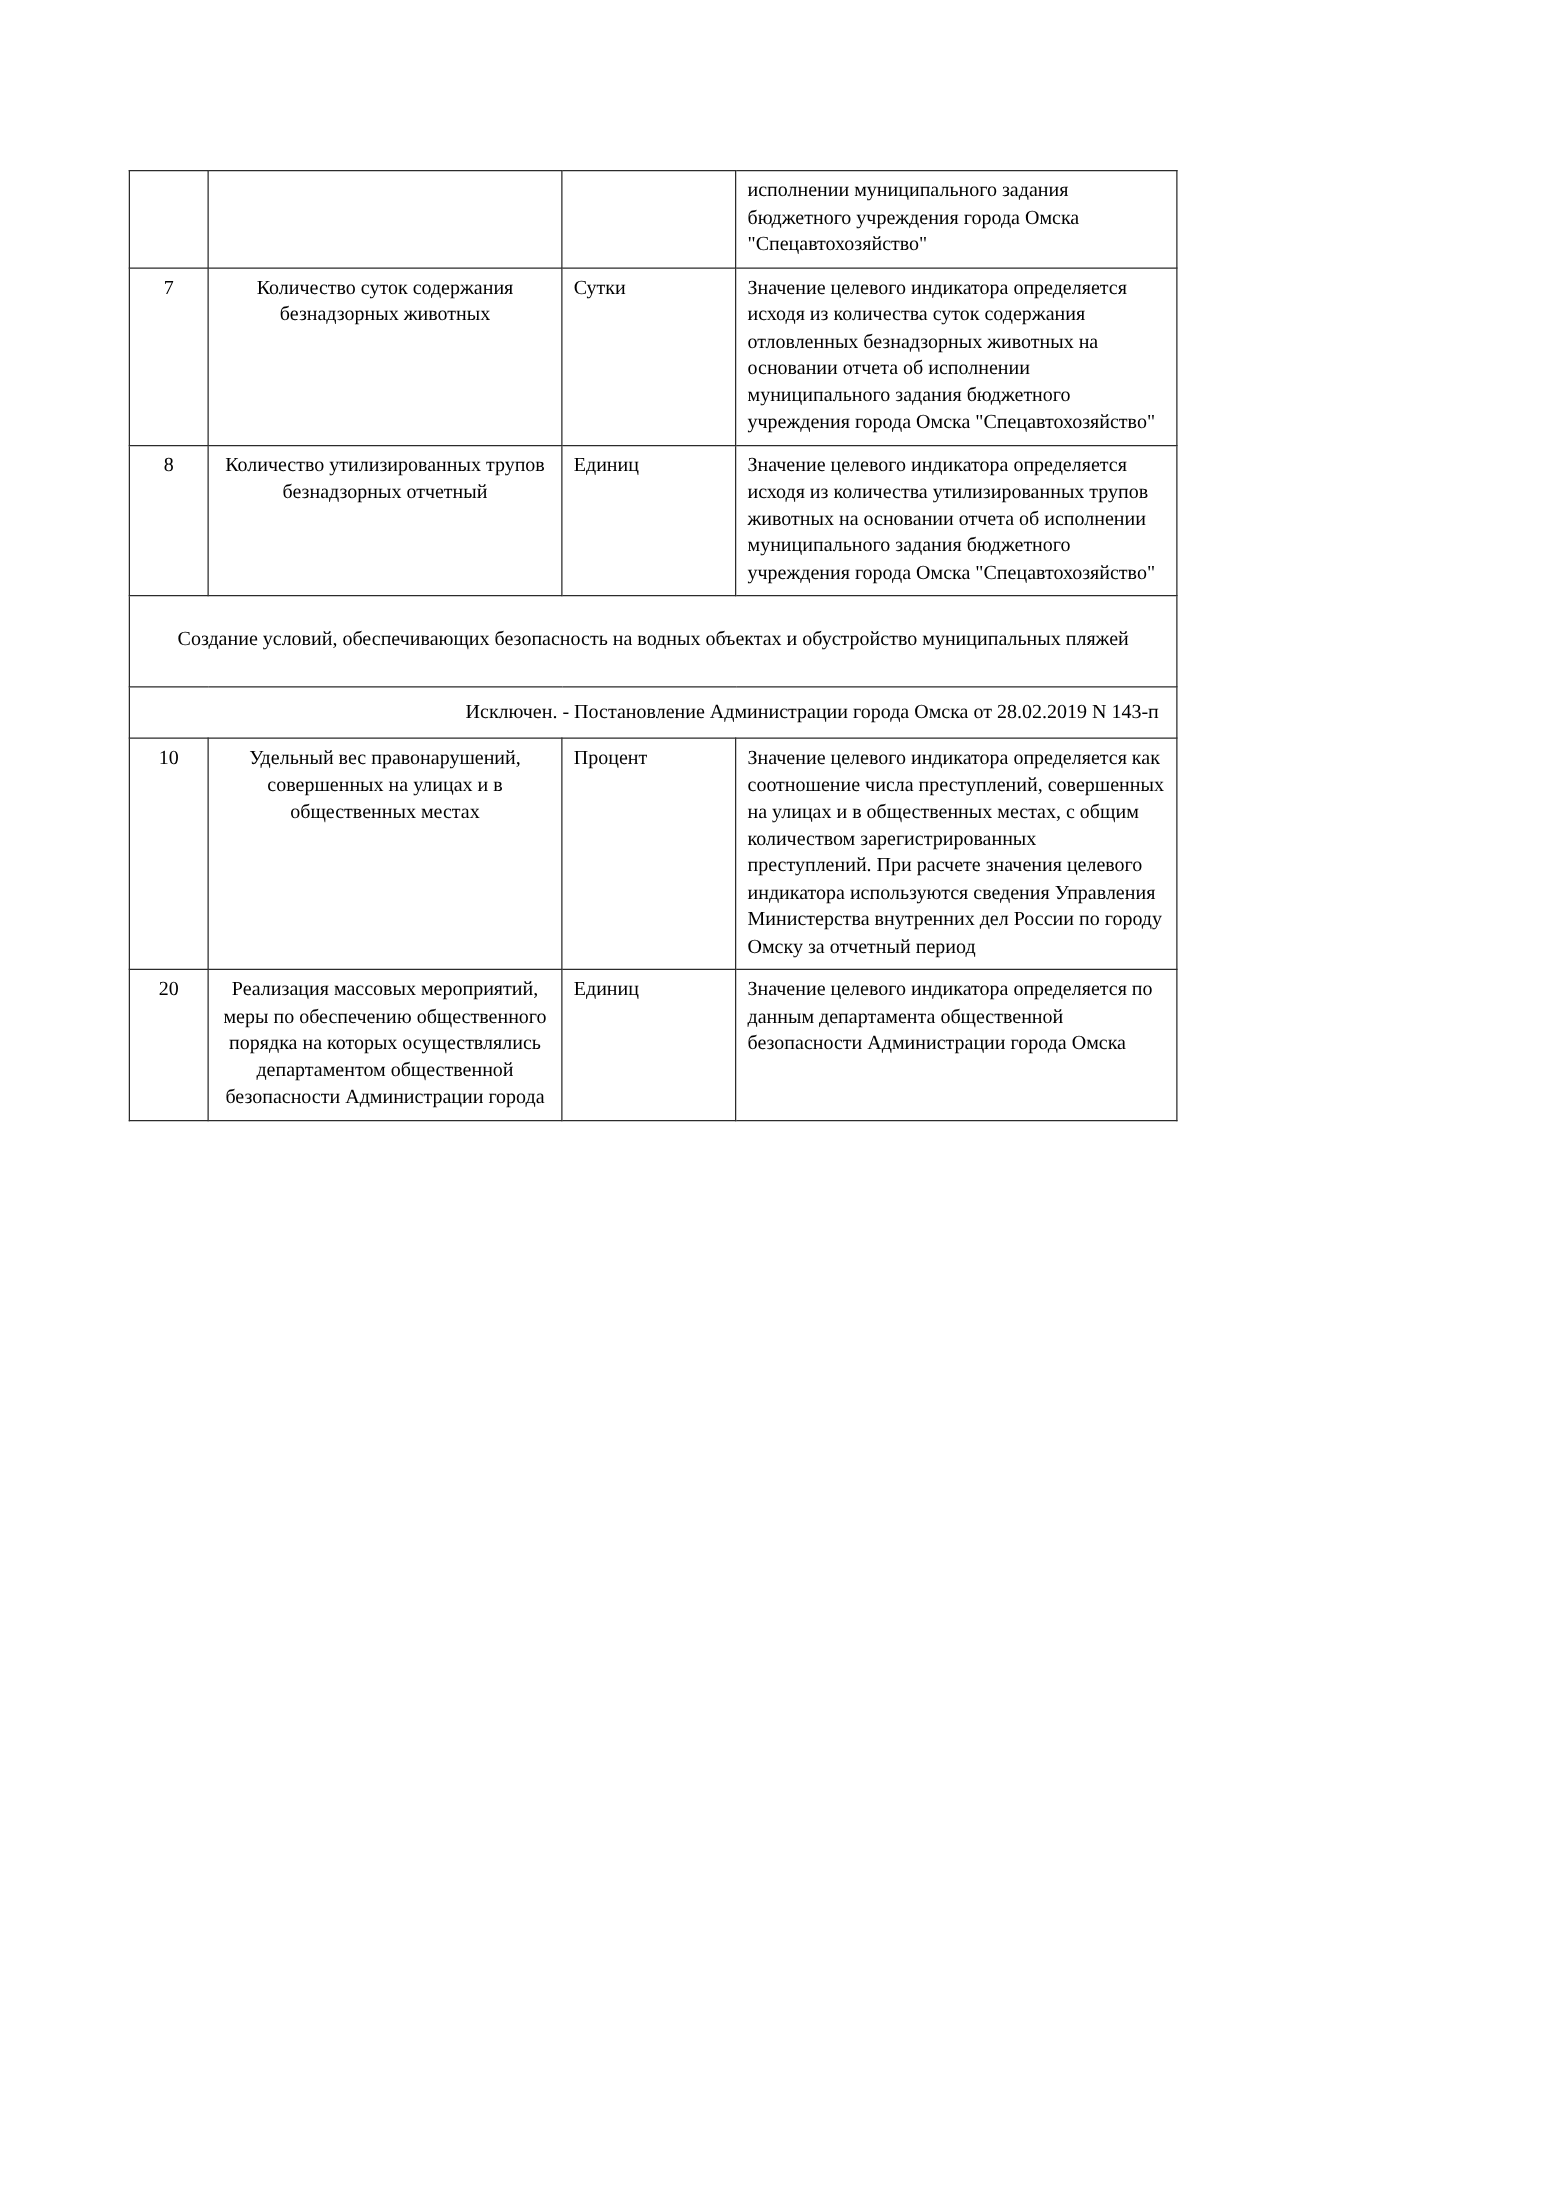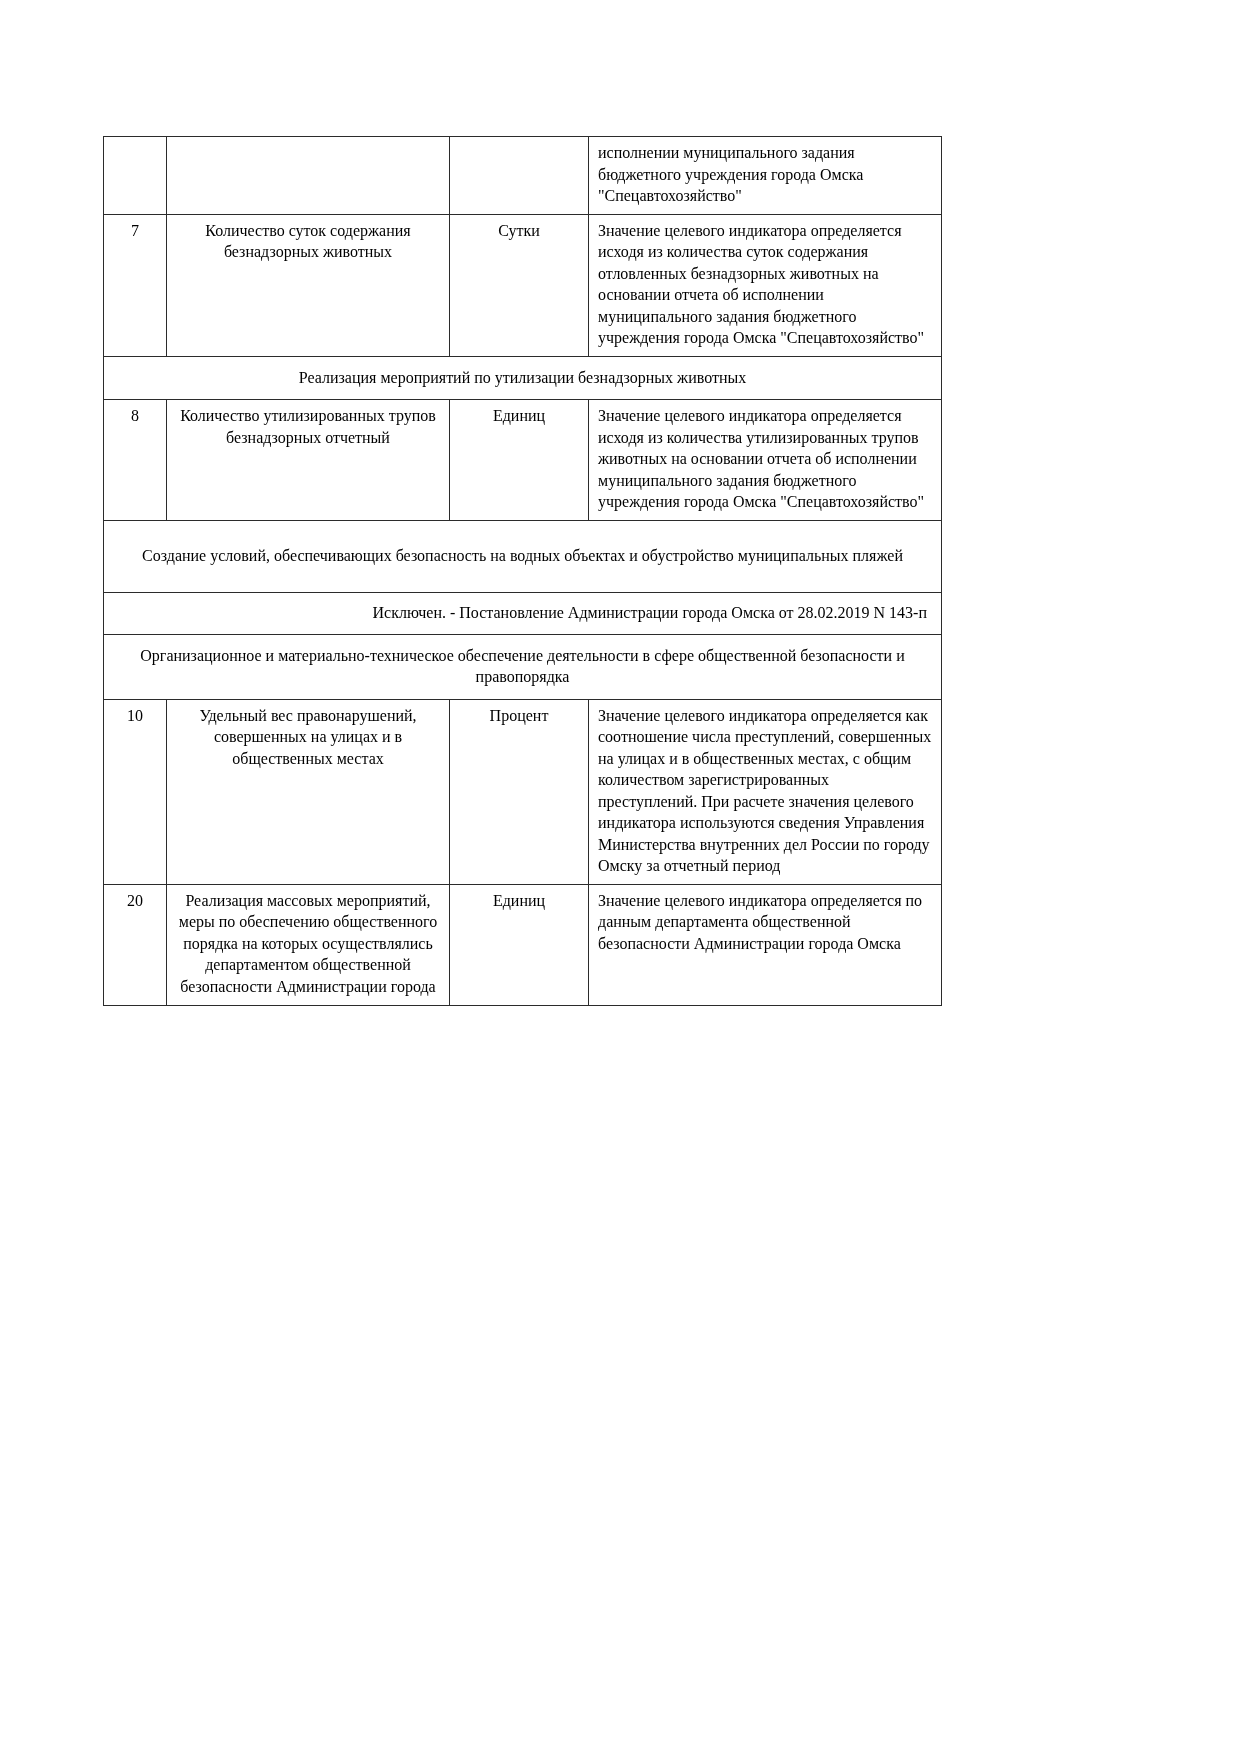--- a/index.html
+++ b/index.html
@@ -46,21 +46,21 @@
   col.c-num   { width: 63px; }
   col.c-name  { width: 283px; }
   col.c-unit  { width: 139px; }
   col.c-desc  { width: 353px; }
 
   td.num {
     text-align: center;
     vertical-align: top;
   }
   td.unit {
-    text-align: center;
+    text-align: left;
     vertical-align: top;
   }
   td.name { text-align: center; }
   td.desc { text-align: left; }
 
   
   td.section {
     text-align: center;
     padding: 10px 14px 11px 14px;
     vertical-align: middle;
@@ -96,42 +96,36 @@
         <td class="desc">исполнении муниципального задания бюджетного учреждения города Омска "Спецавтохозяйство"</td>
       </tr>
 
       <tr>
         <td class="num">7</td>
         <td class="name">Количество суток содержания безнадзорных животных</td>
         <td class="unit">Сутки</td>
         <td class="desc">Значение целевого индикатора определяется исходя из количества суток содержания отловленных безнадзорных животных на основании отчета об исполнении муниципального задания бюджетного учреждения города Омска "Спецавтохозяйство"</td>
       </tr>
 
-      <tr>
-        <td class="section" colspan="4">Реализация мероприятий по утилизации безнадзорных животных</td>
-      </tr>
 
       <tr>
         <td class="num">8</td>
         <td class="name">Количество утилизированных трупов безнадзорных отчетный</td>
         <td class="unit">Единиц</td>
         <td class="desc">Значение целевого индикатора определяется исходя из количества утилизированных трупов животных на основании отчета об исполнении муниципального задания бюджетного учреждения города Омска "Спецавтохозяйство"</td>
       </tr>
 
       <tr>
         <td class="section-tall" colspan="4">Создание условий, обеспечивающих безопасность на водных объектах и обустройство муниципальных пляжей</td>
       </tr>
 
       <tr>
         <td class="section-left" colspan="4">Исключен. - Постановление Администрации города Омска от 28.02.2019 N 143-п</td>
       </tr>
 
-      <tr>
-        <td class="section" colspan="4">Организационное и материально-техническое обеспечение деятельности в сфере общественной безопасности и правопорядка</td>
-      </tr>
 
       <tr>
         <td class="num">10</td>
         <td class="name">Удельный вес правонарушений, совершенных на улицах и в общественных местах</td>
         <td class="unit">Процент</td>
         <td class="desc">Значение целевого индикатора определяется как соотношение числа преступлений, совершенных на улицах и в общественных местах, с общим количеством зарегистрированных преступлений. При расчете значения целевого индикатора используются сведения Управления Министерства внутренних дел России по городу Омску за отчетный период</td>
       </tr>
 
       <tr>
         <td class="num">20</td>

